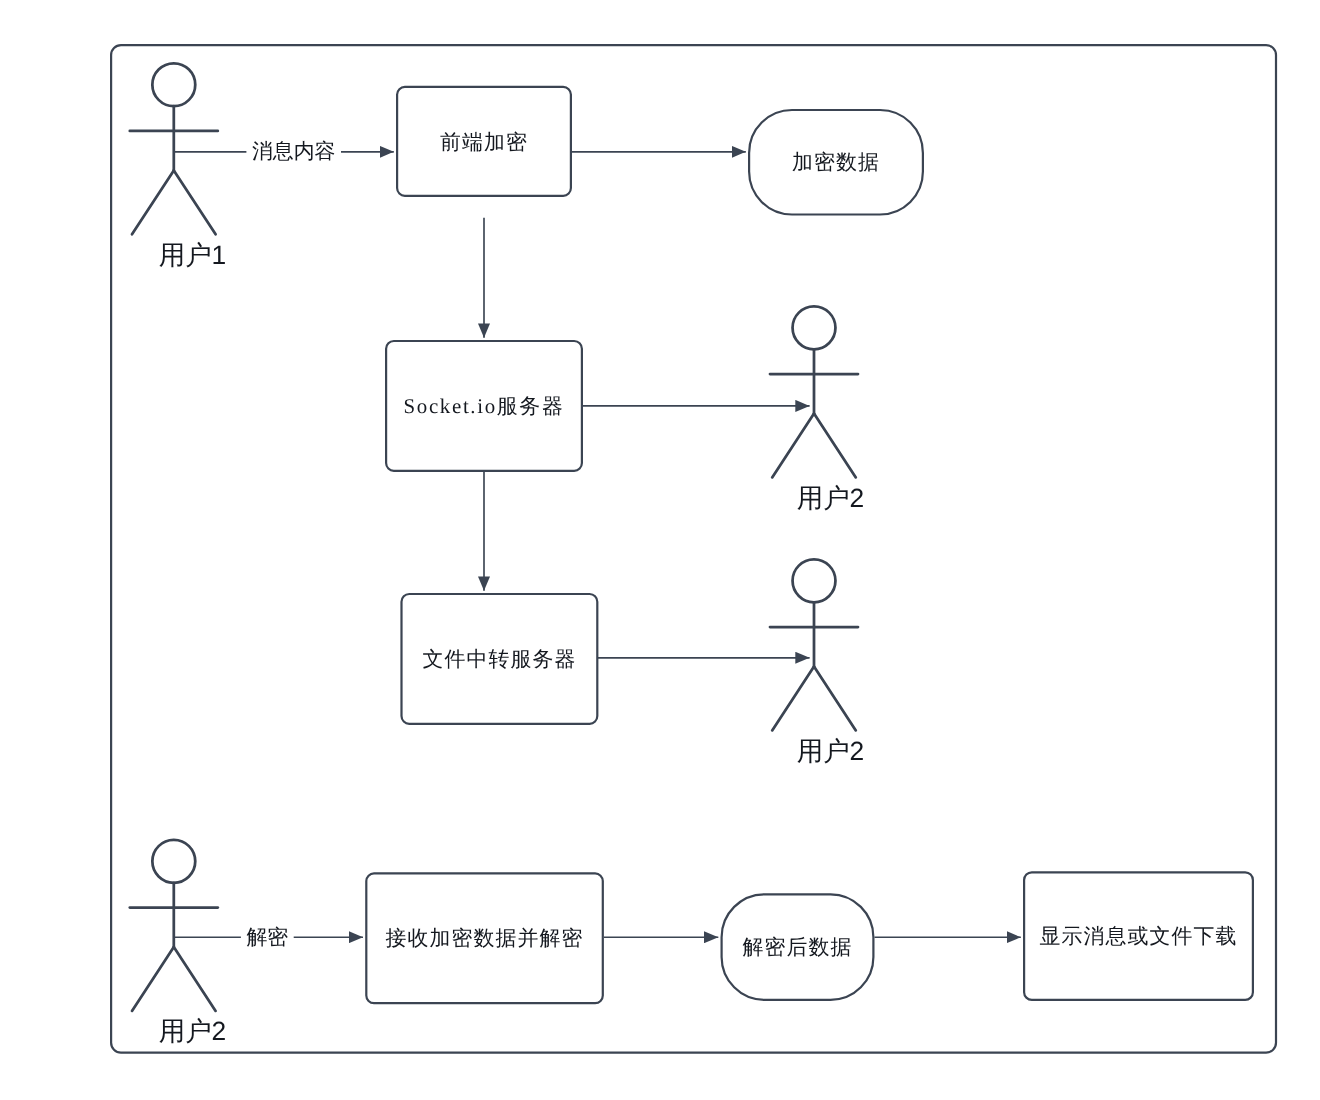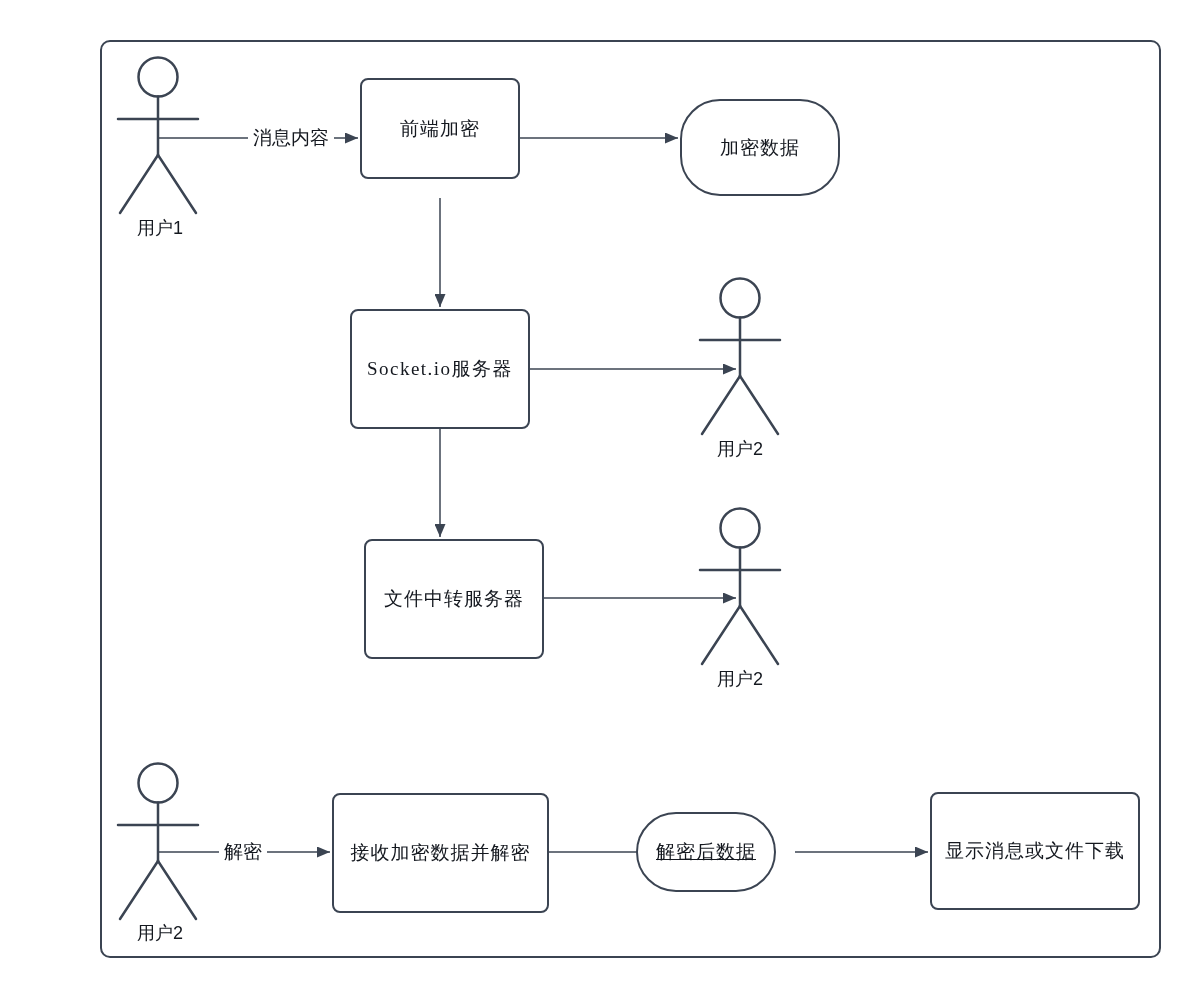--- a/index.html
+++ b/index.html
@@ -22,21 +22,21 @@
     position:absolute;background:var(--bg);border:2px solid var(--stroke);border-radius:8px;
     box-sizing:border-box;display:flex;align-items:center;justify-content:center;
     font-size:19px;letter-spacing:1px;white-space:nowrap;color:var(--text);
   }
   .stadium{border-radius:40px;}
   .serif-label{font-family:"Liberation Serif","DejaVu Serif",serif;letter-spacing:1.5px;}
   .actor{position:absolute;}
   .actor circle{fill:#ffffff;stroke:var(--stroke);stroke-width:2.5;}
   .actor line{stroke:var(--stroke);stroke-width:2.5;stroke-linecap:round;}
   .actor-label{
-    position:absolute;transform:translateX(-50%);font-size:18px;white-space:nowrap;color:var(--text);
+    position:absolute;transform:translateX(-50%);font-size:24px;white-space:nowrap;color:var(--text);margin-left:15px;
   }
   .edge-label{
     position:absolute;transform:translate(-50%,-50%);background:var(--bg);
     padding:0 5px;font-size:19px;white-space:nowrap;color:var(--text);
   }
 </style>
 </head>
 <body>
 
 <div class="canvas">
@@ -101,19 +101,19 @@
   <div class="box serif-label" style="left:350px;top:309px;width:180px;height:120px;">Socket.io服务器</div>
 
   <div class="box" style="left:364px;top:539px;width:180px;height:120px;">文件中转服务器</div>
 
   <div class="box" style="left:332px;top:793px;width:217px;height:120px;">接收加密数据并解密</div>
 
   <div class="box" style="left:930px;top:792px;width:210px;height:118px;">显示消息或文件下载</div>
 
   <div class="box stadium" style="left:680px;top:99px;width:160px;height:97px;">加密数据</div>
 
-  <div class="box stadium" style="left:636px;top:812px;width:140px;height:80px;text-decoration:underline;">解密后数据</div>
+  <div class="box stadium" style="left:655px;top:812px;width:140px;height:98px;">解密后数据</div>
 
-  <div class="edge-label" style="left:267px;top:138px;margin-left:24px;">消息内容</div>
+  <div class="edge-label" style="left:267px;top:138px;">消息内容</div>
 
   <div class="edge-label" style="left:243px;top:852px;font-family:Liberation Serif, serif;">解密</div>
 
 </div>
 
 </body></html>

